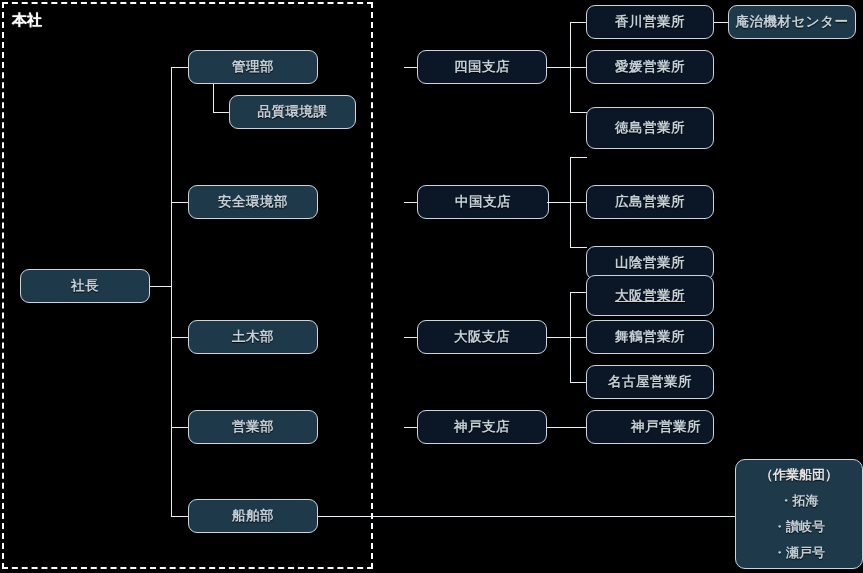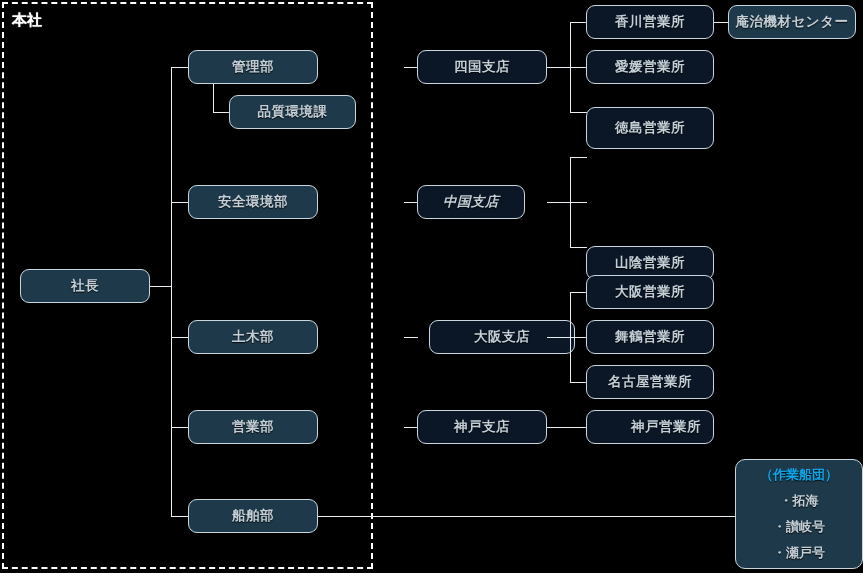--- a/index.html
+++ b/index.html
@@ -36,21 +36,21 @@
   .ln.v{width:1px;}
   
   .fleet{
     position:absolute;box-sizing:border-box;
     border:1px solid #c9d6de;border-radius:10px;background:#1e3a4a;
     box-shadow:1px 2px 3px rgba(0,0,0,.65);
     display:flex;flex-direction:column;align-items:center;justify-content:center;
     padding:8px 10px;gap:8px;
   }
   .fleet .ftitle{
-    color:#0ea5e9;font-size:13px;font-weight:bold;white-space:nowrap;
+    color:#e5e5e5;font-size:13px;font-weight:bold;white-space:nowrap;
     text-shadow:0 1px 1px rgba(0,0,0,.85);
   }
   .fleet .fitem{
     color:#c3ced6;font-size:13px;font-weight:bold;white-space:nowrap;
     text-shadow:0 1px 1px rgba(0,0,0,.85);align-self:center;
   }
 </style>
 </head>
 <body>
 
@@ -88,23 +88,23 @@
 
   <div class="ln h" style="left:318px;top:516px;width:418px;"></div>
 
   <div class="ln h" style="left:404px;top:67px;width:14px;"></div>
   <div class="ln h" style="left:404px;top:202px;width:14px;"></div>
   <div class="ln h" style="left:404px;top:337px;width:14px;"></div>
   <div class="ln h" style="left:404px;top:427px;width:14px;"></div>
 
   <div class="node fill-dark" style="left:417px;top:50px;width:130px;height:34px;">四国支店</div>
 
-  <div class="node fill-dark" style="left:417px;top:185px;width:108px;height:34px;font-style:italic;">中国支店</div>
+  <div class="node fill-dark" style="left:417px;top:185px;width:132px;height:34px;">中国支店</div>
 
-  <div class="node fill-dark" style="left:429px;top:320px;width:146px;height:34px;">大阪支店</div>
+  <div class="node fill-dark" style="left:417px;top:320px;width:130px;height:34px;">大阪支店</div>
 
   <div class="node fill-dark" style="left:417px;top:410px;width:130px;height:34px;">神戸支店</div>
 
   <div class="ln h" style="left:547px;top:67px;width:24px;"></div>
   <div class="ln v" style="left:570px;top:22px;height:90px;"></div>
   <div class="ln h" style="left:570px;top:22px;width:17px;"></div>
   <div class="ln h" style="left:570px;top:67px;width:17px;"></div>
   <div class="ln h" style="left:570px;top:112px;width:17px;"></div>
 
   <div class="node fill-dark" style="left:586px;top:5px;width:128px;height:34px;">香川営業所</div>
@@ -117,30 +117,31 @@
 
   <div class="node fill-light" style="left:728px;top:5px;width:128px;height:34px;">庵治機材センター</div>
 
   <div class="ln h" style="left:547px;top:202px;width:24px;"></div>
   <div class="ln v" style="left:570px;top:157px;height:90px;"></div>
   <div class="ln h" style="left:570px;top:157px;width:17px;"></div>
   <div class="ln h" style="left:570px;top:202px;width:17px;"></div>
   <div class="ln h" style="left:570px;top:247px;width:17px;"></div>
 
 
+  <div class="node fill-dark" style="left:586px;top:185px;width:128px;height:34px;">広島営業所</div>
 
   <div class="node fill-dark" style="left:586px;top:230px;width:128px;height:34px;margin-top:16px;">山陰営業所</div>
 
   <div class="ln h" style="left:547px;top:337px;width:24px;"></div>
   <div class="ln v" style="left:570px;top:292px;height:90px;"></div>
   <div class="ln h" style="left:570px;top:292px;width:17px;"></div>
   <div class="ln h" style="left:570px;top:337px;width:17px;"></div>
   <div class="ln h" style="left:570px;top:382px;width:17px;"></div>
 
-  <div class="node fill-dark" style="left:586px;top:275px;width:128px;height:34px;">大阪営業所</div>
+  <div class="node fill-dark" style="left:586px;top:275px;width:128px;height:41px;text-decoration:underline;">大阪営業所</div>
 
   <div class="node fill-dark" style="left:586px;top:365px;width:128px;height:34px;">名古屋営業所</div>
 
   <div class="node fill-dark" style="left:586px;top:320px;width:128px;height:34px;">舞鶴営業所</div>
 
   <div class="ln h" style="left:547px;top:427px;width:40px;"></div>
 
   <div class="node fill-dark" style="left:586px;top:410px;width:128px;height:34px;padding-left:32px;">神戸営業所</div>
 
   <div class="fleet" style="left:735px;top:459px;width:128px;height:110px;">

